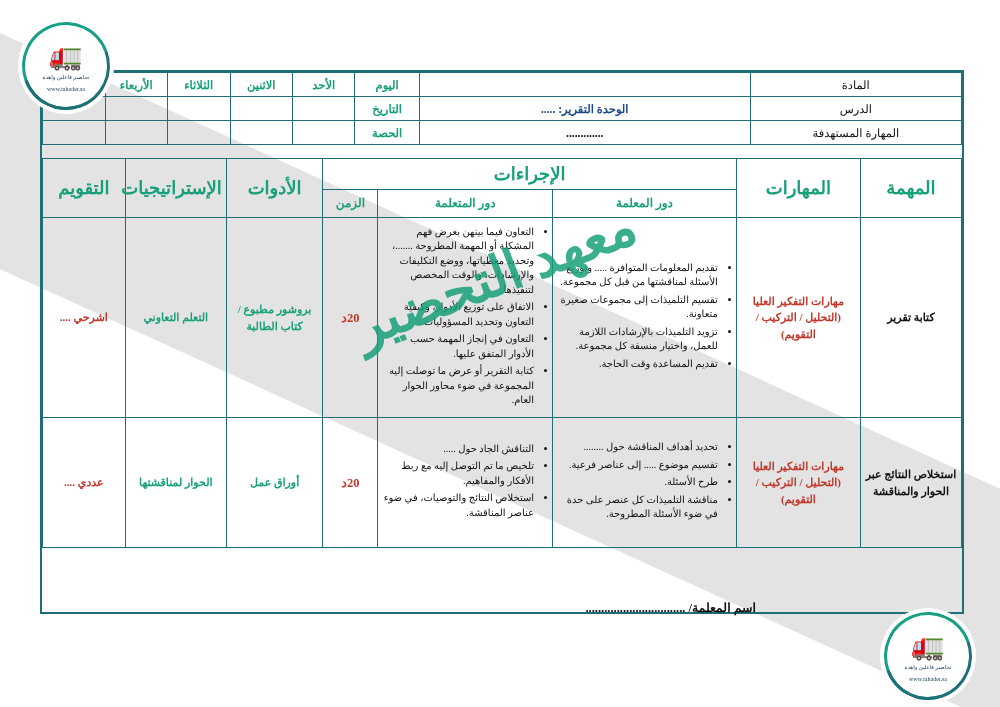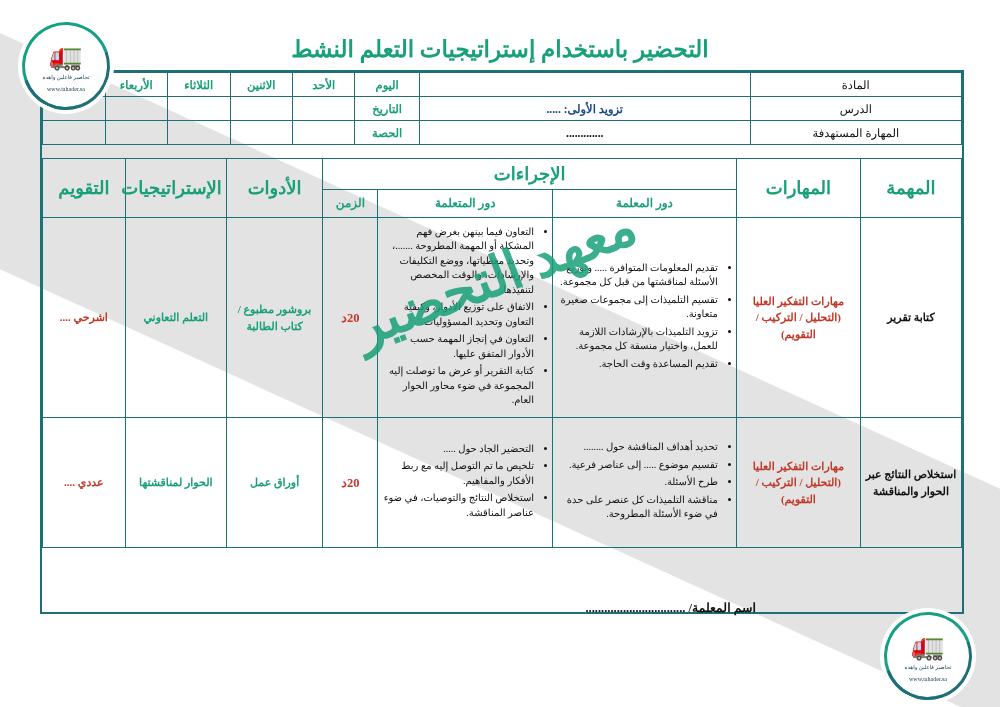--- a/index.html
+++ b/index.html
@@ -233,21 +233,20 @@
     z-index: 5;
     pointer-events: none;
     white-space: nowrap;
   }
 </style>
 </head>
 <body>
 
 <div class="page">
 
-  <div class="title">التحضير باستخدام إستراتيجيات التعلم النشط</div>
 
   <div class="logo" id="logo-top">
     <div class="ring"></div>
     <div class="ring2"></div>
     <div class="truck">🚛</div>
     <div class="lg-txt">تحاضير فاعلين واهدة</div>
     <div class="lg-url">www.tahader.sa</div>
   </div>
 
   <div class="logo" id="logo-bottom">
@@ -278,21 +277,21 @@
           <td></td>
           <td class="green">اليوم</td>
           <td class="green">الأحد</td>
           <td class="green">الاثنين</td>
           <td class="green">الثلاثاء</td>
           <td class="green">الأربعاء</td>
           <td></td>
         </tr>
         <tr>
           <td class="lbl">الدرس</td>
-          <td class="blue">تزويد الأولى: .....</td>
+          <td class="blue">الوحدة التقرير: .....</td>
           <td class="green">التاريخ</td>
           <td></td>
           <td></td>
           <td></td>
           <td></td>
           <td></td>
         </tr>
         <tr>
           <td class="lbl">المهارة المستهدفة</td>
           <td class="dots">.............</td>
@@ -373,21 +372,21 @@
           <td>
             <ul class="b">
               <li>تحديد أهداف المناقشة حول ........</li>
               <li>تقسيم موضوع ..... إلى عناصر فرعية.</li>
               <li>طرح الأسئلة.</li>
               <li>مناقشة التلميذات كل عنصر على حدة في ضوء الأسئلة المطروحة.</li>
             </ul>
           </td>
           <td>
             <ul class="b">
-              <li>التحضير الجاد حول .....</li>
+              <li>التناقش الجاد حول .....</li>
               <li>تلخيص ما تم التوصل إليه مع ربط الأفكار والمفاهيم.</li>
               <li>استخلاص النتائج والتوصيات، في ضوء عناصر المناقشة.</li>
             </ul>
           </td>
           <td class="time">20د</td>
           <td class="cell-txt green">أوراق عمل</td>
           <td class="cell-txt green">الحوار لمناقشتها</td>
           <td class="cell-txt red">عددي ....</td>
         </tr>
       </tbody>

